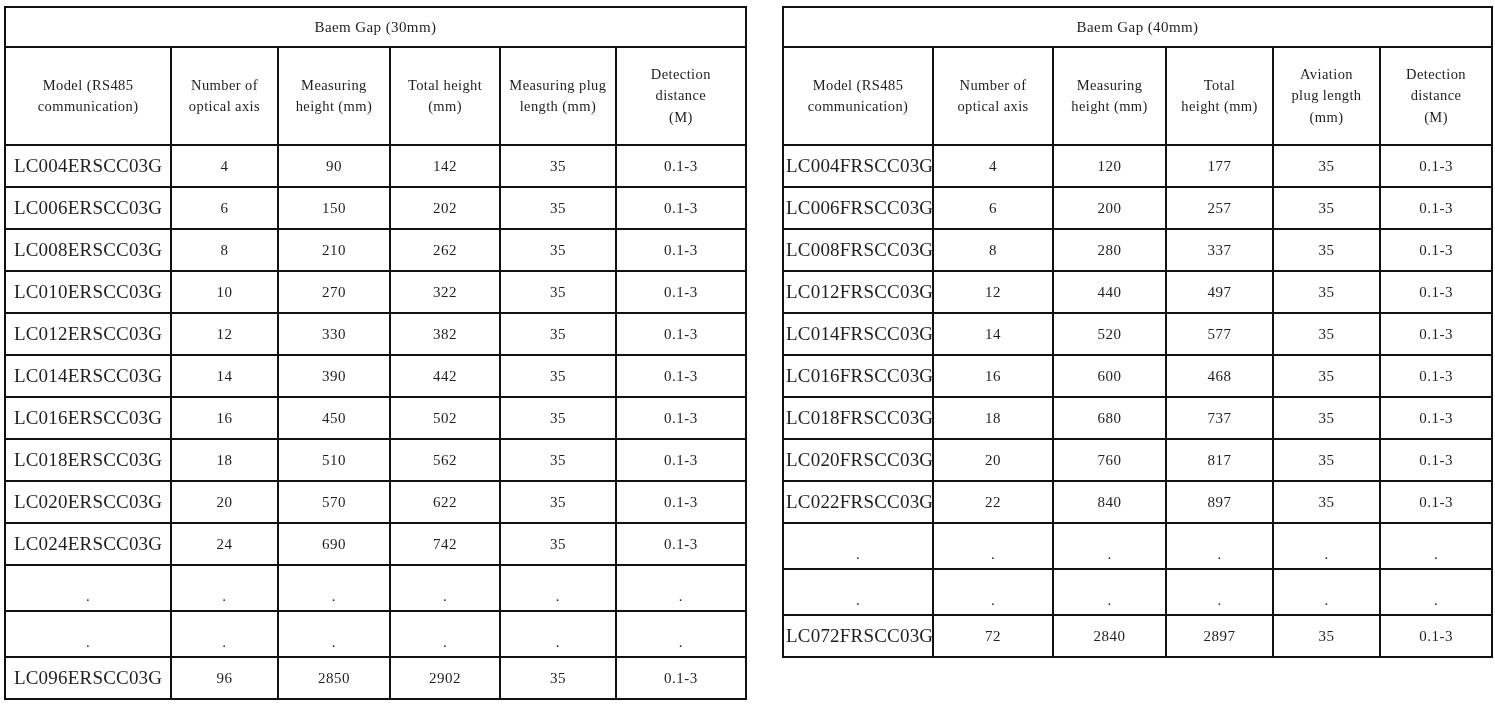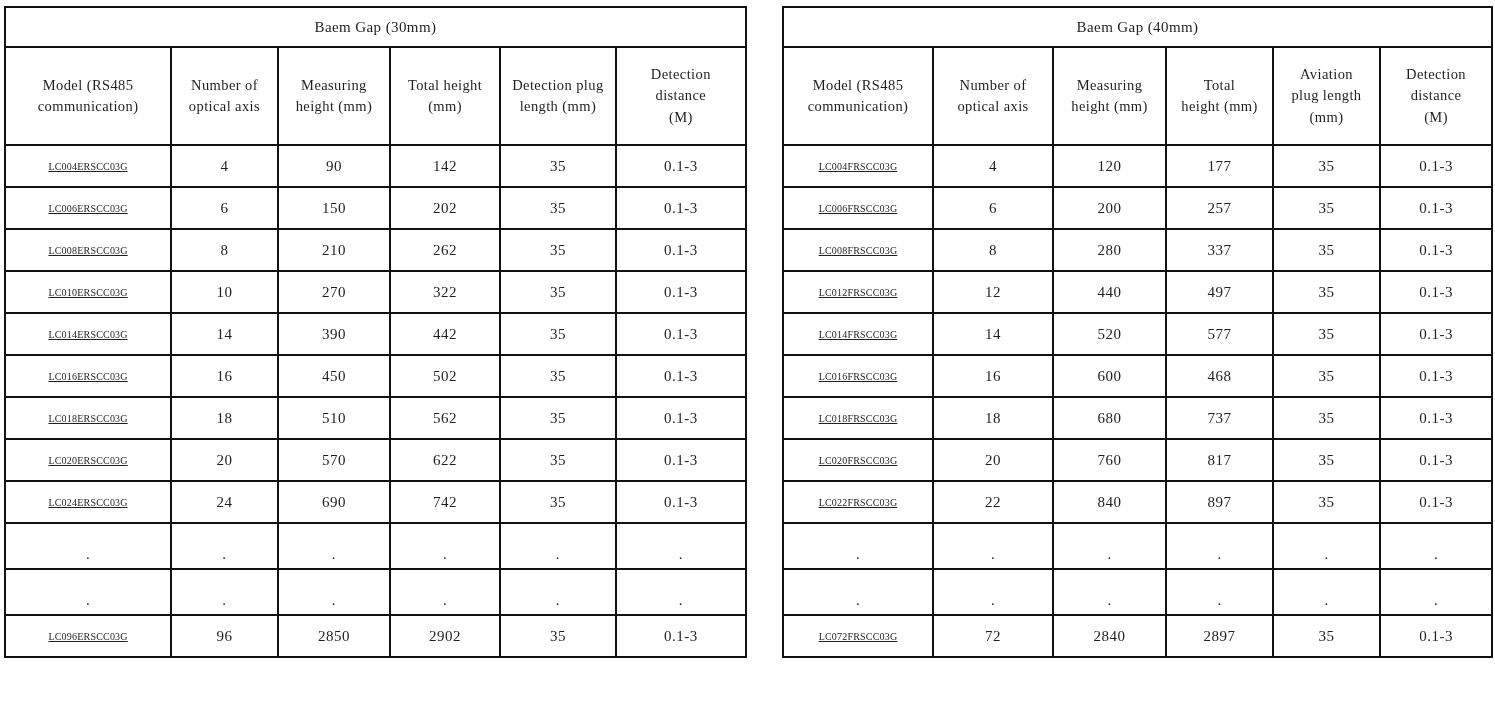--- a/index.html
+++ b/index.html
@@ -55,23 +55,22 @@
     line-height: 1.45;
     letter-spacing: 0.2px;
   }
   
   tr.data-row td {
     height: 40px;
     font-size: 15px;
     letter-spacing: 0.5px;
   }
   tr.data-row td.model-cell {
-    font-size: 10px;
+    font-size: 19px;
     letter-spacing: 0.2px;
-    text-decoration: underline;
   }
   
   tr.dot-row td {
     height: 39px;
     font-size: 15px;
     vertical-align: bottom;
     padding-bottom: 5px;
     letter-spacing: 0.5px;
   }
 
@@ -123,21 +122,21 @@
             </th>
             <th class="head-cell">
               <span class="hdr-line">Measuring</span>
               <span class="hdr-line">height (mm)</span>
             </th>
             <th class="head-cell">
               <span class="hdr-line">Total height</span>
               <span class="hdr-line">(mm)</span>
             </th>
             <th class="head-cell">
-              <span class="hdr-line">Detection plug</span>
+              <span class="hdr-line">Measuring plug</span>
               <span class="hdr-line">length (mm)</span>
             </th>
             <th class="head-cell">
               <span class="hdr-line">Detection</span>
               <span class="hdr-line">distance</span>
               <span class="hdr-line">(M)</span>
             </th>
           </tr>
           <tr class="data-row">
             <td class="model-cell">LC004ERSCC03G</td>
@@ -161,20 +160,28 @@
             <td>210</td>
             <td>262</td>
             <td>35</td>
             <td>0.1-3</td>
           </tr>
           <tr class="data-row">
             <td class="model-cell">LC010ERSCC03G</td>
             <td>10</td>
             <td>270</td>
             <td>322</td>
+            <td>35</td>
+            <td>0.1-3</td>
+          </tr>
+          <tr class="data-row">
+            <td class="model-cell">LC012ERSCC03G</td>
+            <td>12</td>
+            <td>330</td>
+            <td>382</td>
             <td>35</td>
             <td>0.1-3</td>
           </tr>
           <tr class="data-row">
             <td class="model-cell">LC014ERSCC03G</td>
             <td>14</td>
             <td>390</td>
             <td>442</td>
             <td>35</td>
             <td>0.1-3</td>

